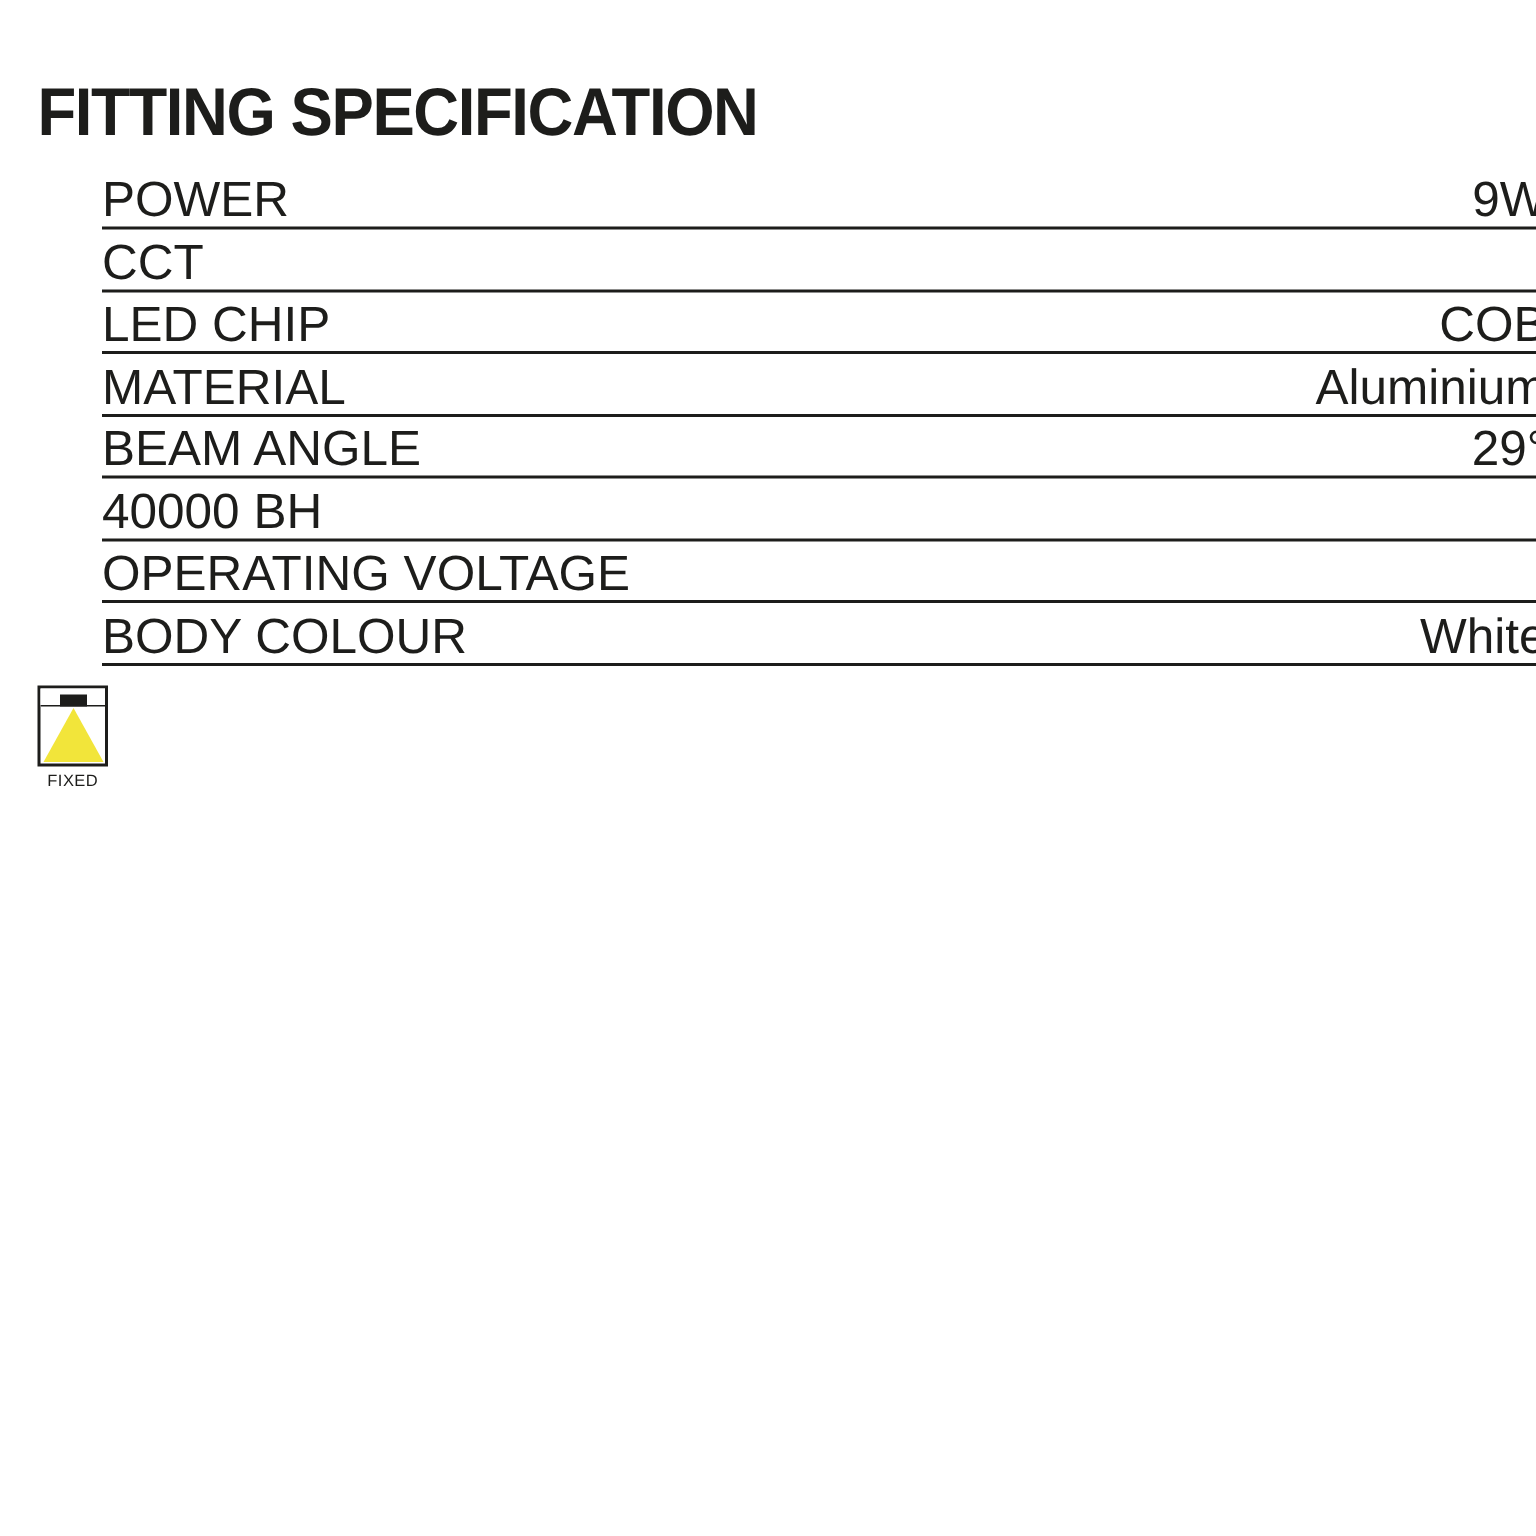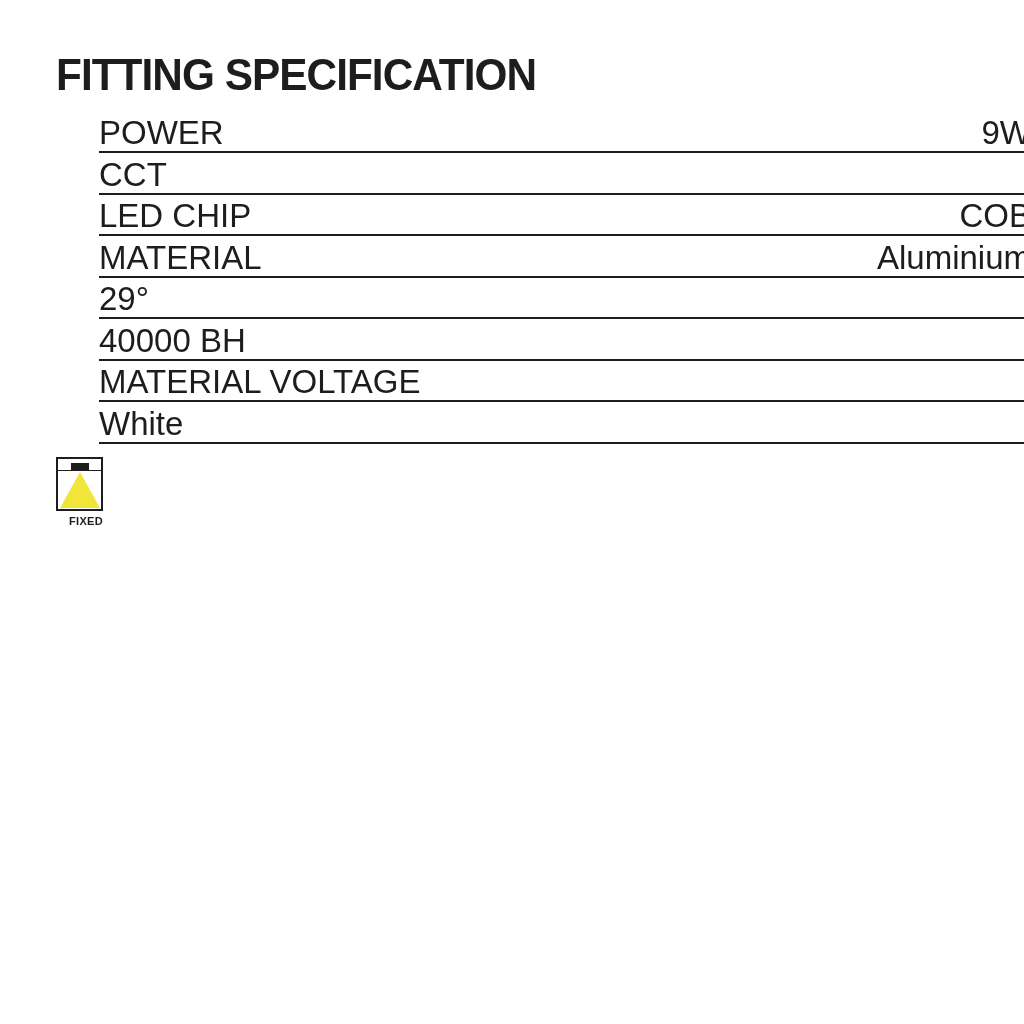--- a/index.html
+++ b/index.html
@@ -6,21 +6,21 @@
     margin: 0;
     padding: 0;
     background: #ffffff;
     width: 1024px;
     height: 1024px;
     overflow: hidden;
     font-family: "Liberation Sans", sans-serif;
     color: #1d1d1b;
   }
   .page {
-    padding: 52px 36px 0 56px;
+    padding: 52px 36px 0 25px;
     box-sizing: border-box;
     width: 1024px;
     height: 1024px;
   }
   .title {
     margin: 0 0 13px 0;
     font-size: 45px;
     font-weight: 700;
     line-height: 1.04;
     letter-spacing: -1px;
@@ -84,23 +84,22 @@
     width: 0;
     height: 0;
     border-left: 20px solid transparent;
     border-right: 20px solid transparent;
     border-bottom: 36px solid #f2e53a;
   }
   .icon-label {
     margin-top: 4px;
     font-size: 11px;
     letter-spacing: 0.3px;
-    text-align: right;
+    text-align: center;
     width: 47px;
-    font-weight: bold;
   }
 </style>
 </head>
 <body>
 
 <div class="page">
 
   <h1 class="title">FITTING SPECIFICATION</h1>
 
   <div class="spec-table">
@@ -113,29 +112,31 @@
     </div>
     <div class="spec-row">
       <span class="spec-label">LED CHIP</span>
       <span class="spec-value">COB</span>
     </div>
     <div class="spec-row">
       <span class="spec-label">MATERIAL</span>
       <span class="spec-value">Aluminium</span>
     </div>
     <div class="spec-row">
+      <span class="spec-label">BEAM ANGLE</span>
       <span class="spec-value">29°</span>
     </div>
     <div class="spec-row">
       <span class="spec-value">40000 BH</span>
     </div>
     <div class="spec-row">
-      <span class="spec-label">MATERIAL VOLTAGE</span>
+      <span class="spec-label">OPERATING VOLTAGE</span>
     </div>
     <div class="spec-row">
+      <span class="spec-label">BODY COLOUR</span>
       <span class="spec-value">White</span>
     </div>
   </div>
 
   <div class="icon-block">
     <div class="fixed-icon">
       <div class="icon-top-band">
         <div class="icon-lamp"></div>
       </div>
       <div class="icon-beam"></div>

